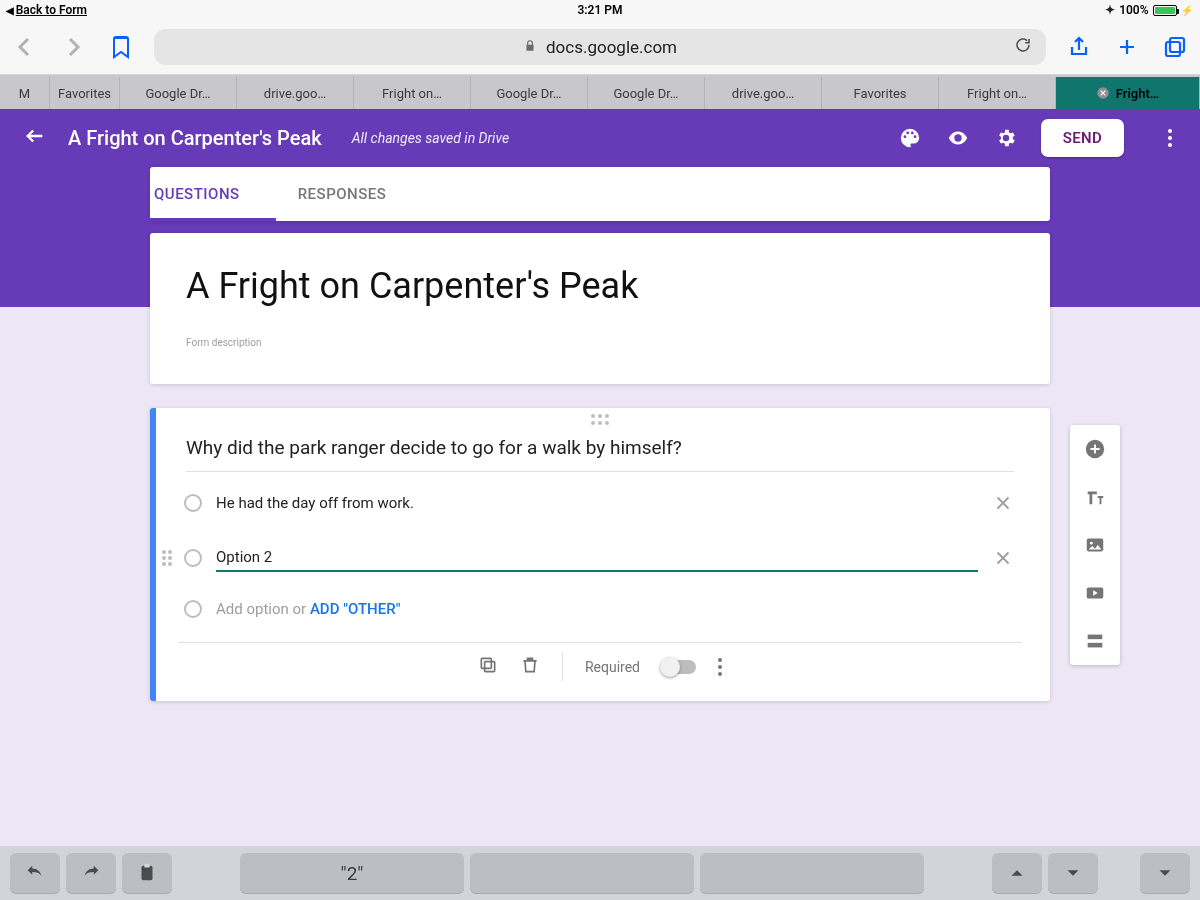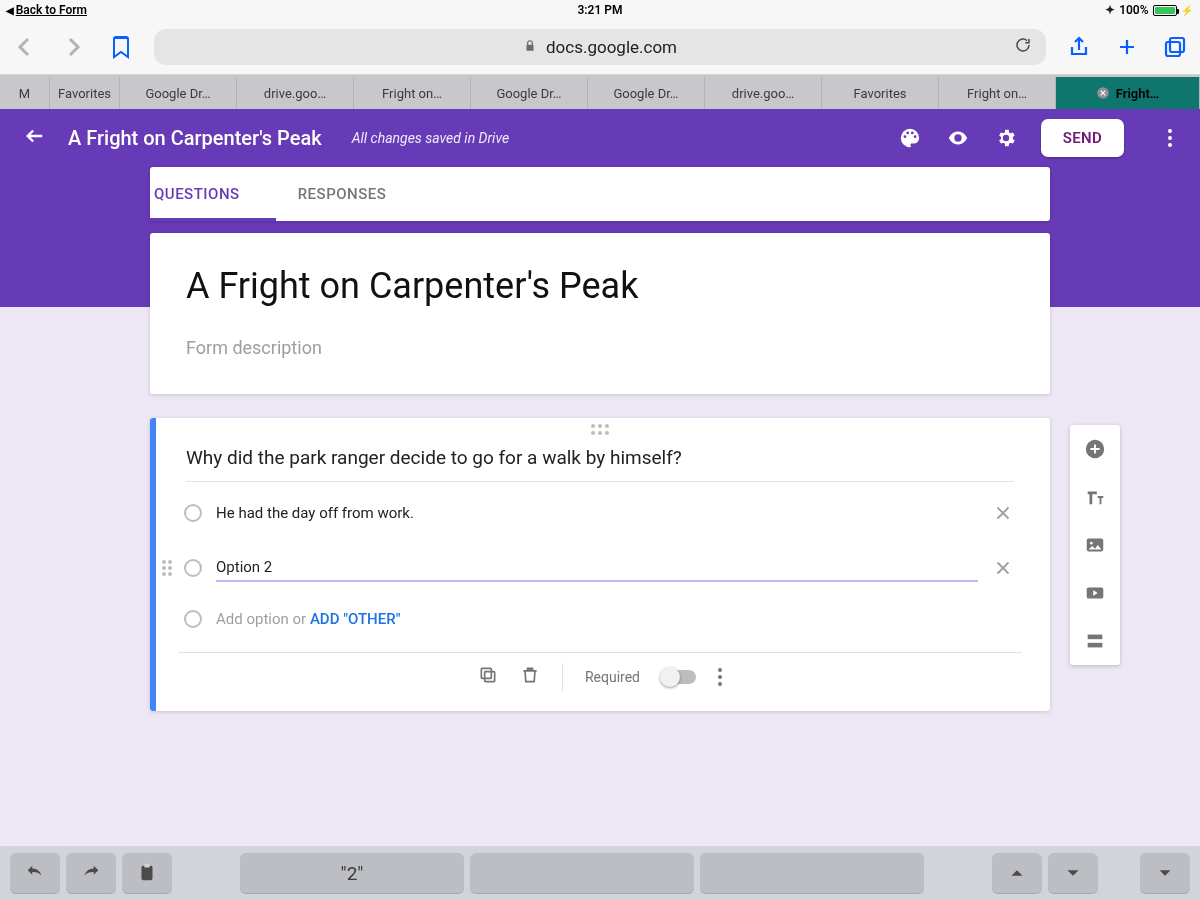--- a/index.html
+++ b/index.html
@@ -56,21 +56,21 @@
   .card { position: relative; width: 900px; margin: 0 auto; background: #fff; border-radius: 3px; box-shadow: 0 1px 4px rgba(0,0,0,.15); }
 
   .tabcard { margin-top: 0; }
   .formtabs { display: flex; gap: 50px; height: 54px; align-items: center; position: relative; }
   .formtab { font-size: 15px; letter-spacing: .5px; color: #777; font-weight: 500; cursor: pointer; padding: 0 4px; height: 100%; display: flex; align-items: center; position: relative; }
   .formtab.active { color: #673ab7; }
   .formtab.active::after { content: ""; position: absolute; bottom: 0; left: -32px; right: -32px; height: 3px; background: #673ab7; }
 
   .titlecard { margin-top: 12px; padding: 32px 36px 36px; }
   .titlecard .ftitle { font-size: 36px; font-weight: 400; color: #111; }
-  .titlecard .fdesc { margin-top: 30px; color: #9e9e9e; font-size: 18px; }
+  .titlecard .fdesc { margin-top: 30px; color: #9e9e9e; font-size: 10px; }
 
   .qcard { margin-top: 24px; padding: 0 0 20px 0; position: relative; }
   .qcard::before { content: ""; position: absolute; left: 0; top: 0; bottom: 0; width: 6px; background: #4285f4; border-radius: 3px 0 0 3px; }
   .grip { height: 22px; display: flex; justify-content: center; align-items: center; gap: 3px; color: #bdbdbd; cursor: move; }
   .grip .row6 { display: grid; grid-template-columns: repeat(3,4px); grid-template-rows: repeat(2,4px); gap: 3px; }
   .grip .row6 span { background: #bdbdbd; border-radius: 50%; width: 4px; height: 4px; }
 
   .qrow { display: flex; padding: 4px 36px 0 36px; gap: 30px; align-items: flex-start; }
   .qtext { flex: 1; font-size: 19px; line-height: 1.5; color: #222; border-bottom: 1px solid #e0e0e0; padding-bottom: 8px; }
   .qtype { width: 226px; height: 48px; background: #f3f3f3; border-radius: 3px; display: flex; align-items: center; padding: 0 14px; gap: 14px; color: #3c3c3c; font-size: 15px; cursor: pointer; }
@@ -78,21 +78,21 @@
   .qtype .radio-ico::after { content: ""; width: 10px; height: 10px; background: #616161; border-radius: 50%; }
   .qtype .chev { margin-left: auto; }
   .qtype .chev svg { width: 12px; height: 12px; fill: #757575; }
 
   .options { padding: 18px 36px 0 34px; display: flex; flex-direction: column; gap: 28px; }
   .optrow { display: flex; align-items: center; gap: 14px; position: relative; }
   .optrow .drag6 { position: absolute; left: -22px; display: grid; grid-template-columns: repeat(2,4px); grid-template-rows: repeat(3,4px); gap: 2px; }
   .optrow .drag6 span { width: 4px; height: 4px; background: #bdbdbd; border-radius: 50%; }
   .optradio { width: 18px; height: 18px; border: 2px solid #bdbdbd; border-radius: 50%; flex: none; }
   .opttext { flex: 1; font-size: 15px; color: #222; padding: 4px 0; }
-  .opttext.editing { border-bottom: 2px solid #c4b5fd; }
+  .opttext.editing { border-bottom: 2px solid #0f766e; }
   .optdel { width: 22px; height: 22px; cursor: pointer; }
   .optdel svg { width: 22px; height: 22px; stroke: #9e9e9e; stroke-width: 2; fill: none; }
   .addopt { color: #9e9e9e; font-size: 15px; }
   .addopt .link { color: #1a73e8; font-weight: 500; cursor: pointer; }
 
   .qfooter { margin: 24px 28px 0; border-top: 1px solid #e0e0e0; padding-top: 10px; display: flex; align-items: center; justify-content: center; gap: 22px; color: #757575; font-size: 14px; }
   .qfooter .ico svg { width: 20px; height: 20px; fill: #757575; }
   .qfooter .sep { width: 1px; height: 28px; background: #e0e0e0; }
   .toggle { width: 34px; height: 14px; background: #bdbdbd; border-radius: 10px; position: relative; }
   .toggle::after { content: ""; position: absolute; left: -2px; top: -3px; width: 20px; height: 20px; background: #f1f1f1; border-radius: 50%; box-shadow: 0 1px 3px rgba(0,0,0,.4); }

